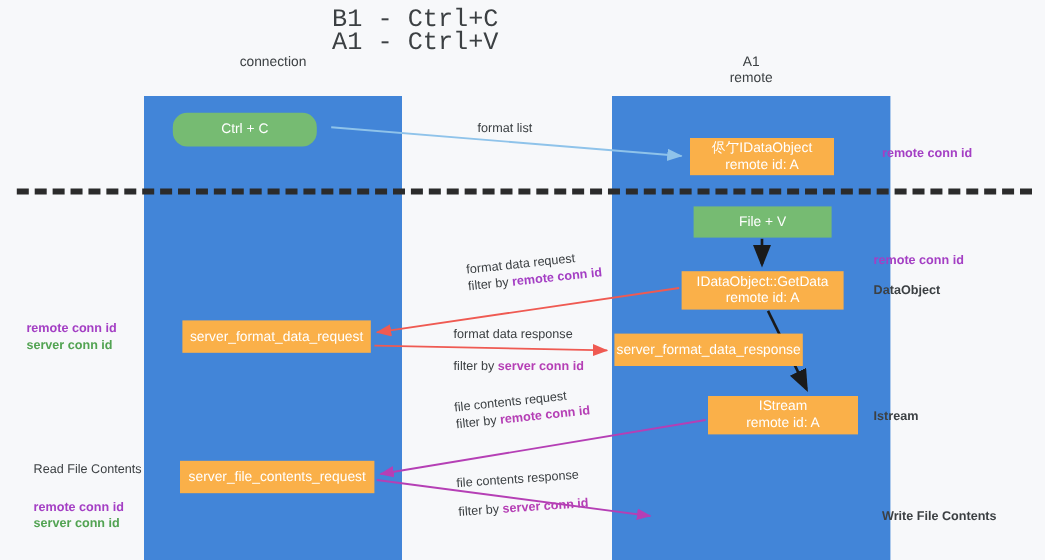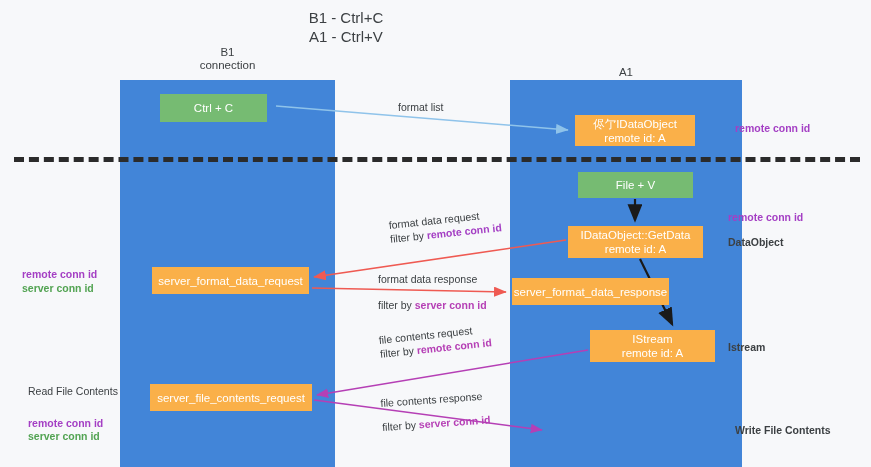--- a/index.html
+++ b/index.html
@@ -16,49 +16,49 @@
   .lane{position:absolute;background:#4285d8;}
   #lane-b1{left:120px;top:80px;width:215px;height:387px;}
   #lane-a1{left:510px;top:80px;width:232px;height:387px;}
 
   
   .lane-head{
     position:absolute;text-align:center;
     font-size:11.5px;color:#3c4043;line-height:13px;
   }
   #head-b1{left:120px;top:46px;width:215px;}
-  #head-a1{left:510px;top:46px;width:232px;margin-top:20px;}
+  #head-a1{left:510px;top:46px;width:232px;}
   .lane-head .l1{display:block;}
   .lane-head .l2{display:block;}
 
   
   #title{
     position:absolute;left:0;top:8px;width:692px;text-align:center;
-    font-size:15px;color:#3c4043;line-height:19px;
+    font-size:21px;color:#3c4043;line-height:19px;font-family:Liberation Mono, monospace;
   }
   #title span{display:block;}
 
   
   #divider{
     position:absolute;left:14px;top:157px;width:846px;height:0;
     border-top:5px dashed #2b2b2b;
   }
 
   
   .node{
     position:absolute;display:flex;flex-direction:column;
     align-items:center;justify-content:center;
     color:#ffffff;font-size:11.5px;line-height:14px;text-align:center;
     box-sizing:border-box;
   }
   .node.green{background:#76bb72;}
   .node.orange{background:#fab049;}
   .node .ln{display:block;white-space:nowrap;}
 
-  #n-ctrlc{left:160px;top:94px;width:107px;height:28px;}
+  #n-ctrlc{left:144px;top:94px;width:120px;height:28px;border-radius:12px;}
   #n-idataobject{left:575px;top:115px;width:120px;height:31px;}
   #n-ctrlv{left:578px;top:172px;width:115px;height:26px;}
   #n-getdata{left:568px;top:226px;width:135px;height:32px;}
   #n-sfdreq{left:152px;top:267px;width:157px;height:27px;}
   #n-sfdresp{left:512px;top:278px;width:157px;height:27px;}
   #n-istream{left:590px;top:330px;width:125px;height:32px;}
   #n-sfcreq{left:150px;top:384px;width:162px;height:27px;}
   #n-sfcresp{left:548px;top:417px;width:157px;height:27px;}
 
   
@@ -101,21 +101,20 @@
 <body>
 
 <div id="stage">
 
   <div id="title">
     <span>B1 - Ctrl+C</span>
     <span>A1 - Ctrl+V</span>
   </div>
 
   <div id="head-b1" class="lane-head">
-    <span class="l1">B1</span>
     <span class="l2">connection</span>
   </div>
   <div id="head-a1" class="lane-head">
     <span class="l1">A1</span>
     <span class="l2">remote</span>
   </div>
 
   <div id="lane-b1" class="lane"></div>
   <div id="lane-a1" class="lane"></div>
 

